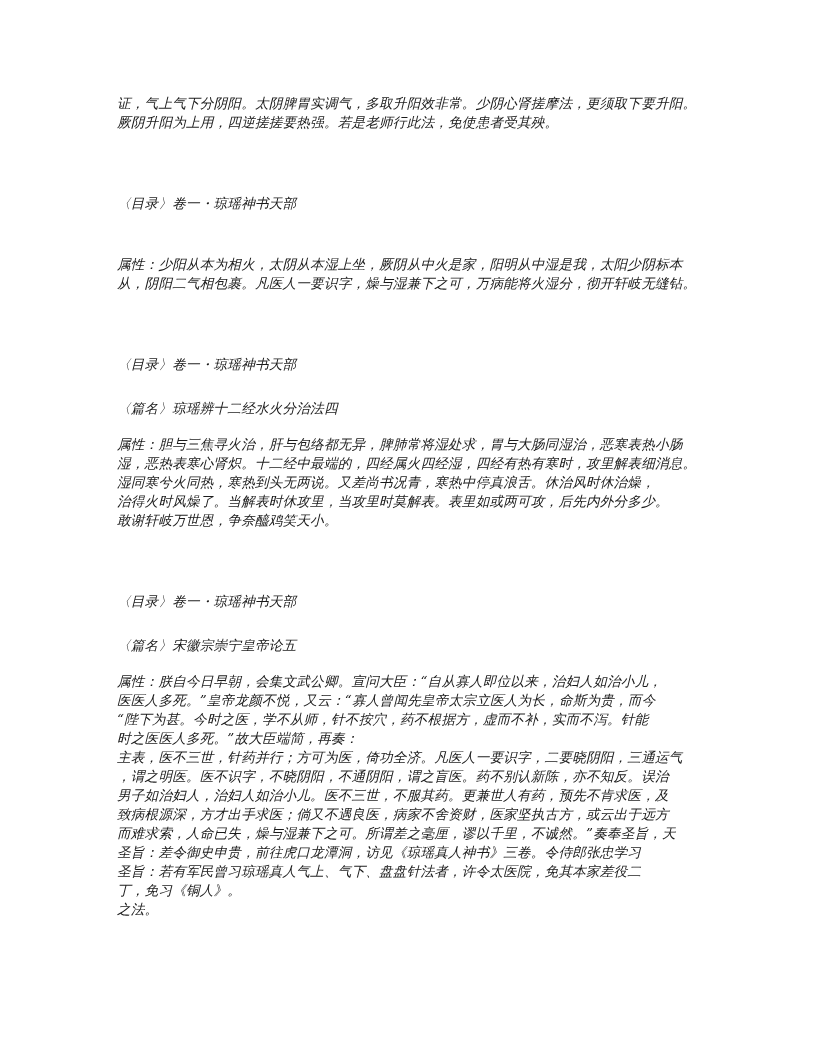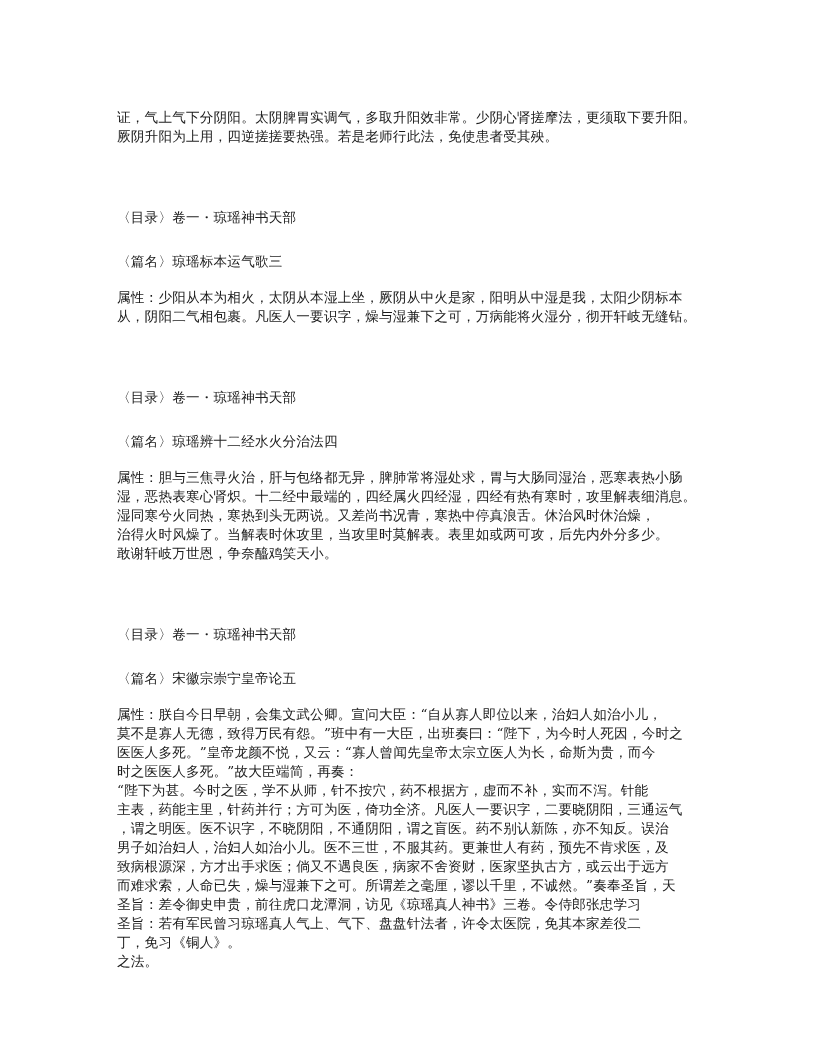--- a/index.html
+++ b/index.html
@@ -1,39 +1,38 @@
 <!DOCTYPE html>
 <html><head>
 <meta charset="utf-8">
 <style>
   html, body { margin: 0; padding: 0; background: #ffffff; }
   body { width: 816px; height: 1056px; position: relative; overflow: hidden;
          font-family: "DejaVu Serif", "Liberation Serif", serif; color: #1a1a1a; }
-  .page { position: absolute; left: 117px; top: 108px; width: 582px; }
+  .page { position: absolute; left: 117px; top: 94px; width: 582px; font-style: italic; }
   .line { font-size: 13.6px; line-height: 19px; white-space: nowrap; letter-spacing: 0.2px; }
   .gap-section { height: 62px; }
   .gap-para { height: 25px; }
   .gap-para2 { height: 17px; }
 </style>
 </head>
 <body>
 
 <div class="page">
 
   <div>
     <div class="line">证，气上气下分阴阳。太阴脾胃实调气，多取升阳效非常。少阴心肾搓摩法，更须取下要升阳。</div>
     <div class="line">厥阴升阳为上用，四逆搓搓要热强。若是老师行此法，免使患者受其殃。</div>
   </div>
 
   <div class="gap-section"></div>
 
   <div>
     <div class="line">〈目录〉卷一・琼瑶神书天部</div>
     <div class="gap-para"></div>
-    <div class="line">〈篇名〉琼瑶标本运气歌三</div>
     <div class="gap-para2"></div>
     <div>
       <div class="line">属性：少阳从本为相火，太阴从本湿上坐，厥阴从中火是家，阳明从中湿是我，太阳少阴标本</div>
       <div class="line">从，阴阳二气相包裹。凡医人一要识字，燥与湿兼下之可，万病能将火湿分，彻开轩岐无缝钻。</div>
     </div>
   </div>
 
   <div class="gap-section"></div>
 
   <div>
@@ -52,25 +51,24 @@
 
   <div class="gap-section"></div>
 
   <div>
     <div class="line">〈目录〉卷一・琼瑶神书天部</div>
     <div class="gap-para"></div>
     <div class="line">〈篇名〉宋徽宗崇宁皇帝论五</div>
     <div class="gap-para2"></div>
     <div>
       <div class="line">属性：朕自今日早朝，会集文武公卿。宣问大臣：“自从寡人即位以来，治妇人如治小儿，</div>
-      <div class="line">莫不是寡人无德，致得万民有怨。”班中有一大臣，出班奏曰：“陛下，为今时人死因，今时之</div>
       <div class="line">医医人多死。”皇帝龙颜不悦，又云：“寡人曾闻先皇帝太宗立医人为长，命斯为贵，而今</div>
+      <div class="line">“陛下为甚。今时之医，学不从师，针不按穴，药不根据方，虚而不补，实而不泻。针能</div>
       <div class="line">时之医医人多死。”故大臣端简，再奏：</div>
-      <div class="line">“陛下为甚。今时之医，学不从师，针不按穴，药不根据方，虚而不补，实而不泻。针能</div>
-      <div class="line">主表，药能主里，针药并行；方可为医，倚功全济。凡医人一要识字，二要晓阴阳，三通运气</div>
+      <div class="line">主表，医不三世，针药并行；方可为医，倚功全济。凡医人一要识字，二要晓阴阳，三通运气</div>
       <div class="line">，谓之明医。医不识字，不晓阴阳，不通阴阳，谓之盲医。药不别认新陈，亦不知反。误治</div>
       <div class="line">男子如治妇人，治妇人如治小儿。医不三世，不服其药。更兼世人有药，预先不肯求医，及</div>
       <div class="line">致病根源深，方才出手求医；倘又不遇良医，病家不舍资财，医家坚执古方，或云出于远方</div>
       <div class="line">而难求索，人命已失，燥与湿兼下之可。所谓差之毫厘，谬以千里，不诚然。”奏奉圣旨，天</div>
       <div class="line">圣旨：差令御史申贵，前往虎口龙潭洞，访见《琼瑶真人神书》三卷。令侍郎张忠学习</div>
       <div class="line">圣旨：若有军民曾习琼瑶真人气上、气下、盘盘针法者，许令太医院，免其本家差役二</div>
       <div class="line">丁，免习《铜人》。</div>
       <div class="line">之法。</div>
     </div>
   </div>

